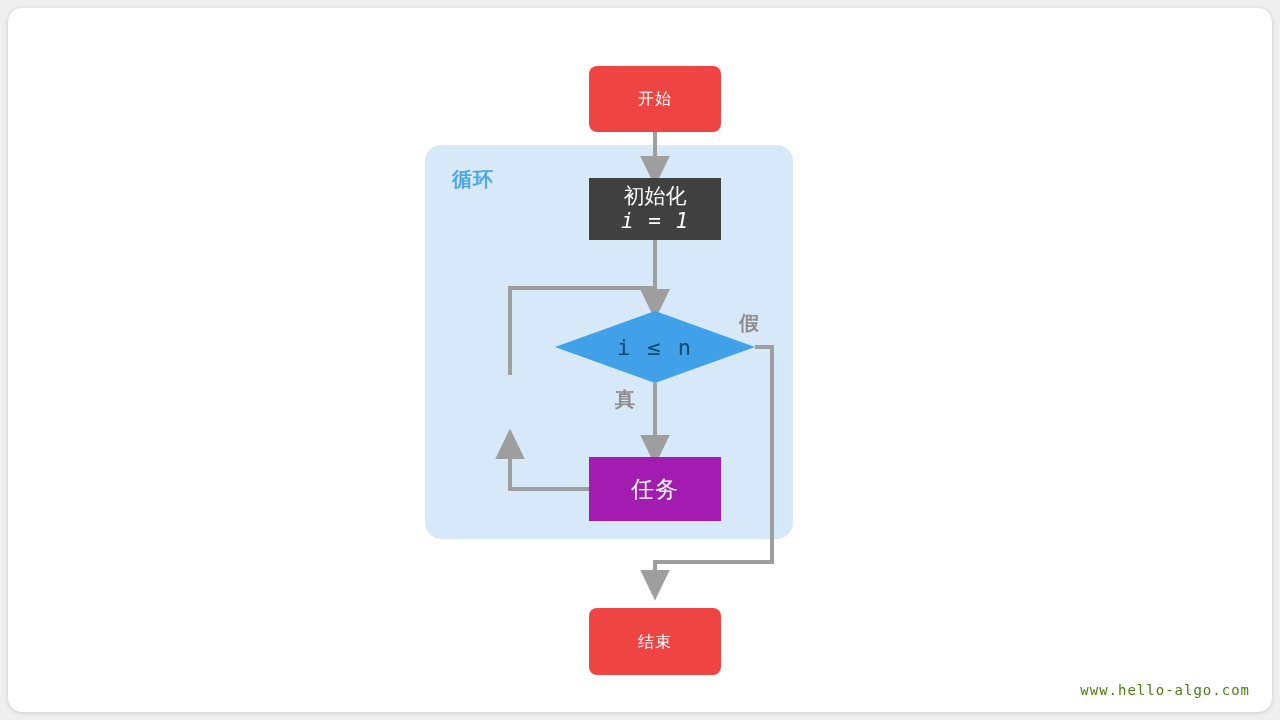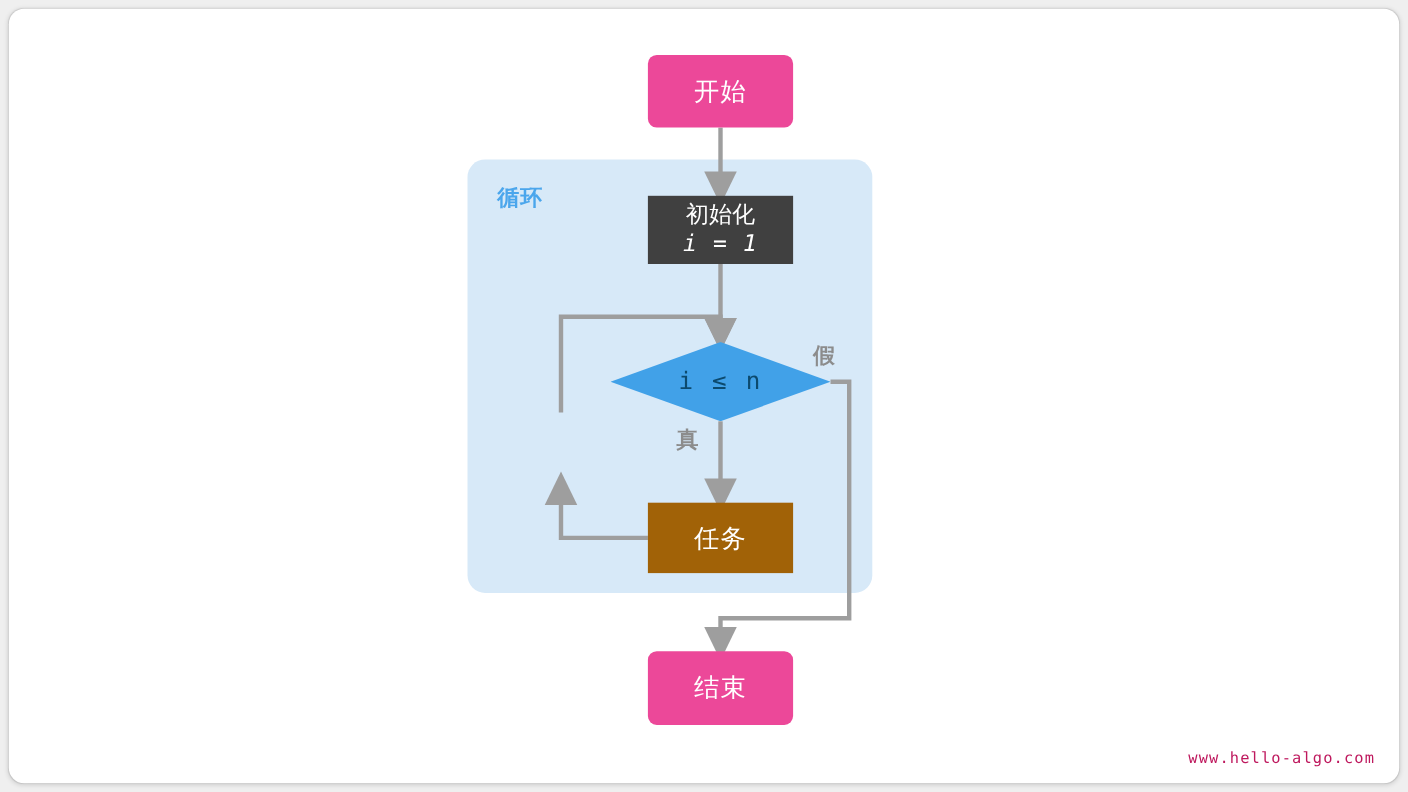--- a/index.html
+++ b/index.html
@@ -66,33 +66,34 @@
     display: flex;
     flex-direction: column;
     align-items: center;
     justify-content: center;
     color: #ffffff;
     text-align: center;
     line-height: 1.22;
   }
 
   .node-terminal {
-    background: #ec4899;
+    background: #ef4444;
     border-radius: 8px;
-    font-size: 23px;
-    letter-spacing: 1px;
+    font-size: 16px;
+    letter-spacing: 1px;
+    margin-top: 16px;
   }
 
   .node-process-blue {
     background: #404040;
     font-size: 21px;
   }
 
   .node-process-green {
-    background: #a16207;
+    background: #a21caf;
     font-size: 23px;
     letter-spacing: 1px;
   }
 
   .mono-line {
     font-family: "DejaVu Sans Mono", "Liberation Mono", monospace;
     font-size: 21px;
     letter-spacing: 1px;
     font-style: italic;
   }
@@ -145,21 +146,21 @@
   #label-true  { left: 615px; top: 386px; }
   #label-false { left: 739px; top: 310px; }
 
   
   .watermark {
     position: absolute;
     right: 30px;
     bottom: 22px;
     font-family: "DejaVu Sans Mono", "Liberation Mono", monospace;
     font-size: 14px;
-    color: #be185d;
+    color: #4d7c0f;
     letter-spacing: 1px;
     margin-top: 48px;
   }
 </style>
 </head>
 <body>
 
 <div id="canvas">
 
   <div id="card"></div>

